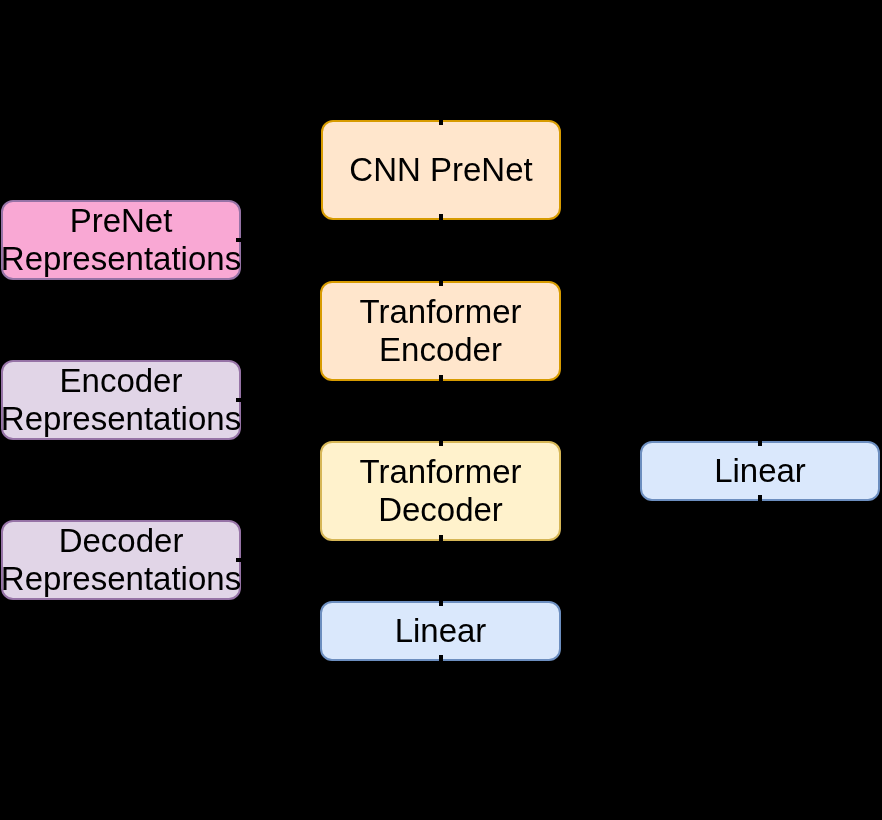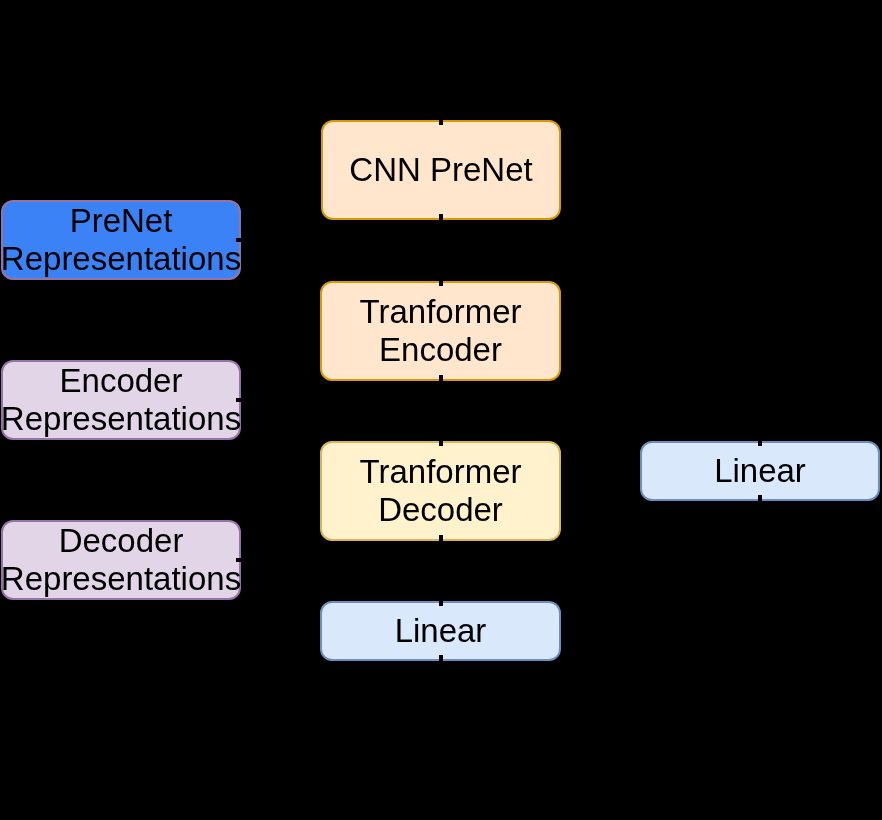--- a/index.html
+++ b/index.html
@@ -54,21 +54,21 @@
     <div class="node" style="left: 320px; top: 441px; width: 241px; height: 100px; background: rgb(255, 242, 204); border-color: rgb(214, 182, 86);">
       <span class="node-label">Tranformer
 Decoder</span>
     </div>
     <div class="node" style="left: 320px; top: 601px; width: 241px; height: 60px; background: rgb(218, 232, 252); border-color: rgb(108, 142, 191);">
       <span class="node-label">Linear</span>
     </div>
     <div class="node" style="left: 640px; top: 441px; width: 240px; height: 60px; background: rgb(218, 232, 252); border-color: rgb(108, 142, 191);">
       <span class="node-label">Linear</span>
     </div>
-    <div class="node" style="left: 1px; top: 200px; width: 240px; height: 80px; background: #3b82f6; border-color: rgb(150, 115, 166);">
+    <div class="node" style="left: 1px; top: 200px; width: 240px; height: 80px; background: #f9a8d4; border-color: rgb(150, 115, 166);">
       <span class="node-label">PreNet
 Representations</span>
     </div>
     <div class="node" style="left: 1px; top: 360px; width: 240px; height: 80px; background: rgb(225, 213, 231); border-color: rgb(150, 115, 166);">
       <span class="node-label">Encoder
 Representations</span>
     </div>
     <div class="node" style="left: 1px; top: 520px; width: 240px; height: 80px; background: rgb(225, 213, 231); border-color: rgb(150, 115, 166);">
       <span class="node-label">Decoder
 Representations</span>

